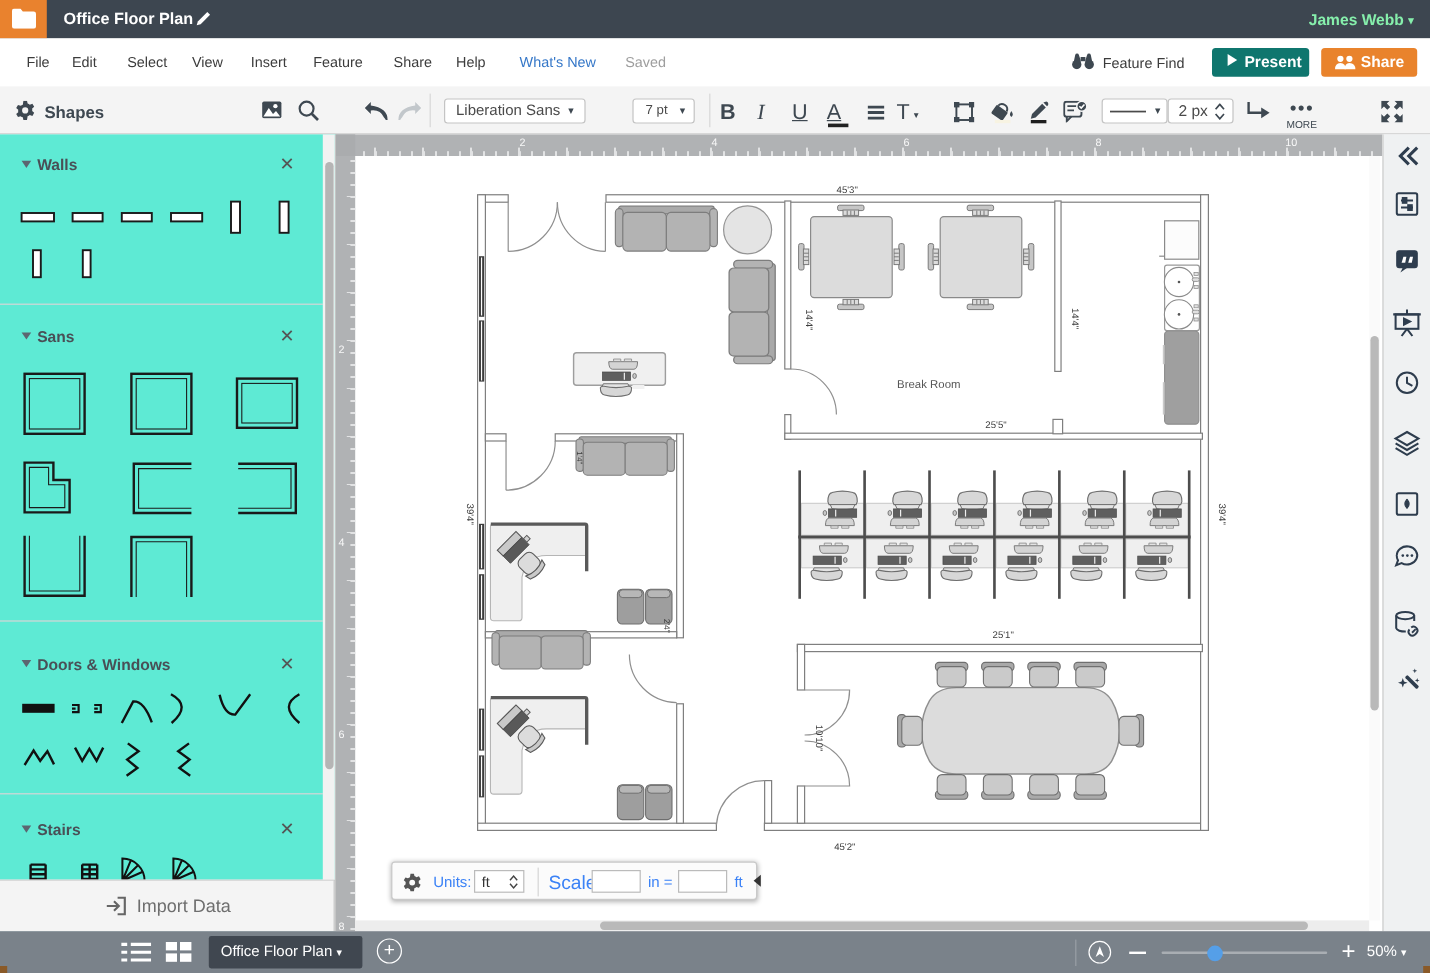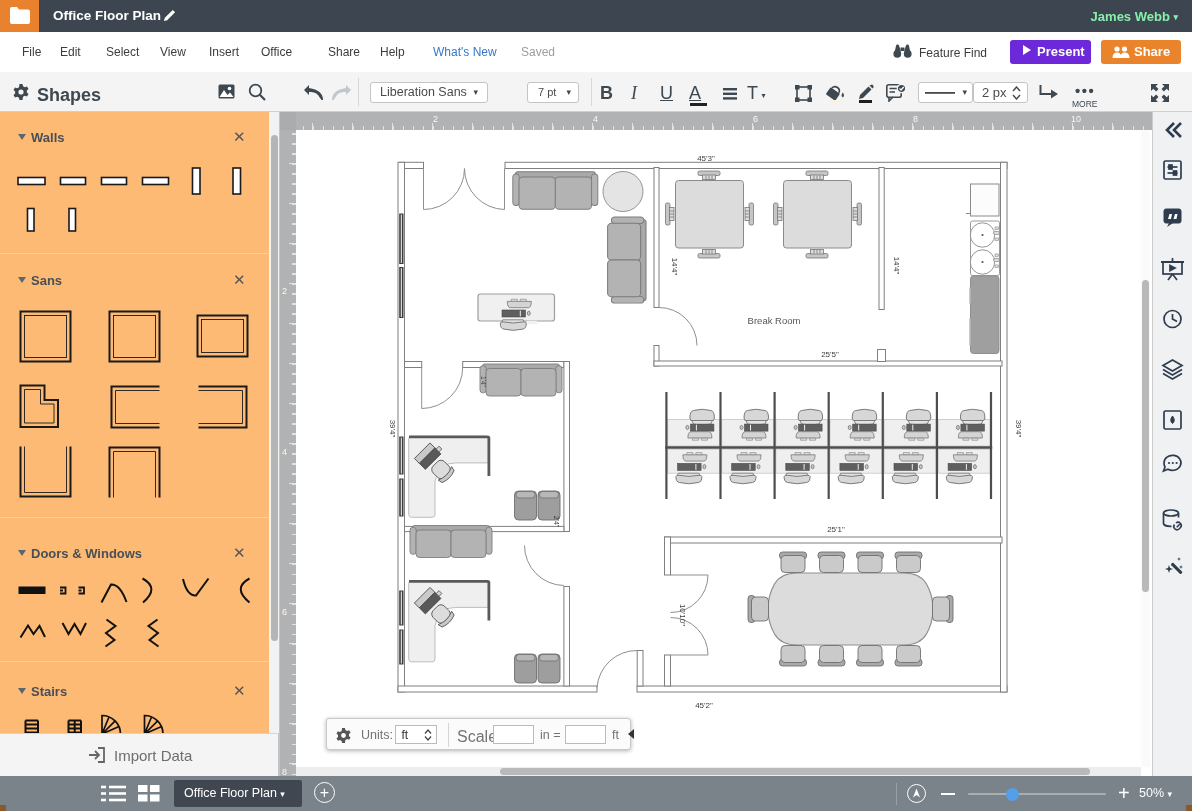--- a/index.html
+++ b/index.html
@@ -11,21 +11,21 @@
   #title { position:absolute; left:53px; top:8px; color:#fff; font-size:13.5px; font-weight:bold; }
   #user { position:absolute; right:14px; top:9px; color:#86efac; font-size:13px; font-weight:bold; }
   
   #menubar { position:absolute; left:0; top:32px; width:1192px; height:40px; background:#fff; }
   .menu-item { position:absolute; top:13px; font-size:12px; color:#3c3c3c; }
   
   #toolbar { position:absolute; left:0; top:72px; width:1192px; height:40px; background:#f4f4f4; border-bottom:1px solid #d0d0d0; }
   .tb-sep { position:absolute; top:6px; height:28px; width:1px; background:#d8d8d8; }
   .tb-box { position:absolute; top:10px; height:21px; background:#fff; border:1px solid #c4c4c4; border-radius:3px; font-size:12.5px; color:#4a4a4a; }
   
-  #lpanel { position:absolute; left:0; top:112px; width:280px; height:664px; background:#fdba74; border-right:1px solid #c4c4c4; }
+  #lpanel { position:absolute; left:0; top:112px; width:280px; height:664px; background:#5eead4; border-right:1px solid #c4c4c4; }
   .sec-head { position:absolute; left:0; width:269px; height:14px; }
   .sec-head .tri { position:absolute; left:18px; top:4px; width:0; height:0; border-left:4.5px solid transparent; border-right:4.5px solid transparent; border-top:6px solid #5c6670; }
   .sec-head .nm { position:absolute; left:31px; top:0px; font-size:13px; font-weight:bold; color:#494f56; }
   .sec-head .x { position:absolute; left:233px; top:-2px; font-size:15px; color:#555; }
   .divider { position:absolute; left:0; width:269px; height:1px; background:#d6d6d6; }
   
   #importbar { position:absolute; left:0; top:733px; width:279px; height:43px; background:#f4f4f4; border-top:1px solid #d4d4d4; border-right:1px solid #c4c4c4; }
   #importbar .txt { position:absolute; left:114px; top:13px; font-size:15px; color:#6e6e6e; }
   
   #statusbar { position:absolute; left:0; top:776px; width:1192px; height:35px; background:#7a828a; }
@@ -37,21 +37,21 @@
   .rnum { position:absolute; color:#f8f8f8; font-size:9px; }
   
   #rbar { position:absolute; left:1152px; top:112px; width:40px; height:664px; background:#eff1f2; border-left:1px solid #ccc; }
   
   #vscroll { position:absolute; left:1141px; top:130px; width:9px; height:637px; background:#fafafa; }
   #vthumb { position:absolute; left:1141.5px; top:280px; width:7px; height:312px; background:#b9b9b9; border-radius:4px; }
   #hscroll { position:absolute; left:296px; top:767px; width:845px; height:8.5px; background:#ededed; }
   #hthumb { position:absolute; left:500px; top:768px; width:590px; height:7px; background:#b9b9b9; border-radius:4px; }
   
   #units { position:absolute; left:326px; top:717.5px; width:305px; height:32px; background:#fbfbfb; border:1px solid #c9c9c9; border-radius:3px; box-shadow:0 1px 4px rgba(0,0,0,0.3); }
-  #units .lbl { position:absolute; top:9px; font-size:12.5px; color:#737373; }
+  #units .lbl { position:absolute; top:9px; font-size:12.5px; color:#3b82f6; }
   #units .inp { position:absolute; top:6px; height:19px; background:#fff; border:1px solid #bbb; }
 </style>
 </head>
 <body>
 
 <div id="topbar">
   <div id="folder">
     <svg class="abs" style="left:10px;top:7px" width="20" height="17" viewBox="0 0 20 17">
         <path d="M0 2 Q0 0 2 0 L7 0 L9 2.5 L18 2.5 Q20 2.5 20 4.5 L20 15 Q20 17 18 17 L2 17 Q0 17 0 15 Z" fill="#fff"></path>
       </svg>
@@ -62,57 +62,57 @@
     </svg>
   <div id="user">James Webb <span style="font-size:9px;vertical-align:1px">▾</span></div>
 </div>
 
 <div id="menubar">
   <span class="menu-item" style="left:22px">File</span>
   <span class="menu-item" style="left:60px">Edit</span>
   <span class="menu-item" style="left:106px">Select</span>
   <span class="menu-item" style="left:160px">View</span>
   <span class="menu-item" style="left:209px">Insert</span>
-  <span class="menu-item" style="left:261px">Office</span>
+  <span class="menu-item" style="left:261px">Feature</span>
   <span class="menu-item" style="left:328px">Share</span>
   <span class="menu-item" style="left:380px">Help</span>
   <span class="menu-item" style="left:433px;color:#3577c8;border-bottom:1px solid #3577c8;padding-bottom:14px">What's New</span>
   <span class="menu-item" style="left:521px;color:#9e9e9e">Saved</span>
 
   <svg class="abs" style="left:893px;top:12px" width="19" height="14" viewBox="0 0 19 14">
       <g fill="#3e4851">
         <circle cx="4.3" cy="9.8" r="3.9"></circle>
         <circle cx="14.7" cy="9.8" r="3.9"></circle>
         <path d="M1.5 9 L3 1.8 a1.6 1.6 0 0 1 3.1 0 L7.5 6 L7.5 9 Z"></path>
         <path d="M17.5 9 L16 1.8 a1.6 1.6 0 0 0 -3.1 0 L11.5 6 L11.5 9 Z"></path>
         <rect x="7.5" y="3.5" width="4" height="3.5"></rect>
       </g>
     </svg>
   <span class="menu-item" style="left:919px;top:14px">Feature Find</span>
-  <div class="abs" style="left:1010px;top:8px;width:81px;height:24px;background:#6d28d9;border-radius:3px">
+  <div class="abs" style="left:1010px;top:8px;width:81px;height:24px;background:#0f766e;border-radius:3px">
     <span class="abs" style="left:13px;top:5px;width:0;height:0;border-top:5px solid transparent;border-bottom:5px solid transparent;border-left:8px solid #fff"></span>
     <span class="abs" style="left:27px;top:4px;color:#fff;font-size:13px;font-weight:bold">Present</span>
   </div>
   <div class="abs" style="left:1101px;top:8px;width:80px;height:24px;background:#e9832c;border-radius:3px">
     <svg class="abs" style="left:11px;top:6px" width="18" height="12" viewBox="0 0 18 12">
         <circle cx="5" cy="3" r="2.6" fill="#fff"></circle>
         <circle cx="12.5" cy="3" r="2.6" fill="#fff"></circle>
         <path d="M0.5 12 Q0.5 6.5 5 6.5 Q9.5 6.5 9.5 12 Z" fill="#fff"></path>
         <path d="M8.5 12 Q8.5 6.5 12.5 6.5 Q17.5 6.5 17.5 12 Z" fill="#fff"></path>
       </svg>
     <span class="abs" style="left:33px;top:4px;color:#fff;font-size:13px;font-weight:bold">Share</span>
   </div>
 </div>
 
 <div id="toolbar">
 
   <svg class="abs" style="left:13px;top:12px" width="16" height="16" viewBox="0 0 16 16">
       <path d="M6.5 0 h3 l0.5 2.2 a6 6 0 0 1 1.8 1 l2.2-0.8 1.5 2.6-1.7 1.5 a6 6 0 0 1 0 2 l1.7 1.5-1.5 2.6-2.2-0.8 a6 6 0 0 1-1.8 1 L9.5 16 h-3 L6 13.8 a6 6 0 0 1-1.8-1 l-2.2 0.8L0.5 11 2.2 9.5 a6 6 0 0 1 0-2 L0.5 6 2 3.4l2.2 0.8 a6 6 0 0 1 1.8-1 Z M8 5.4 a2.6 2.6 0 1 0 0 5.2 a2.6 2.6 0 0 0 0-5.2Z" fill="#3e4851" fill-rule="evenodd"></path>
     </svg>
-  <span class="abs" style="left:37px;top:13px;font-size:18px;font-weight:bold;color:#3e4851">Shapes</span>
+  <span class="abs" style="left:37px;top:13px;font-size:14px;font-weight:bold;color:#3e4851">Shapes</span>
   <svg class="abs" style="left:218px;top:12px" width="17" height="15" viewBox="0 0 17 15">
       <rect x="0.5" y="0.5" width="16" height="14" rx="1.5" fill="#3e4851"></rect>
       <circle cx="11.5" cy="4.5" r="1.8" fill="#fff"></circle>
       <path d="M1.5 13 L6 6 L9.5 11 L12 8.5 L15.5 13 Z" fill="#fff"></path>
     </svg>
   <svg class="abs" style="left:248px;top:11px" width="18" height="18" viewBox="0 0 18 18">
       <circle cx="7.5" cy="7.5" r="5.8" fill="none" stroke="#3e4851" stroke-width="1.8"></circle>
       <line x1="11.8" y1="11.8" x2="17" y2="17" stroke="#3e4851" stroke-width="2.2"></line>
     </svg>
 

